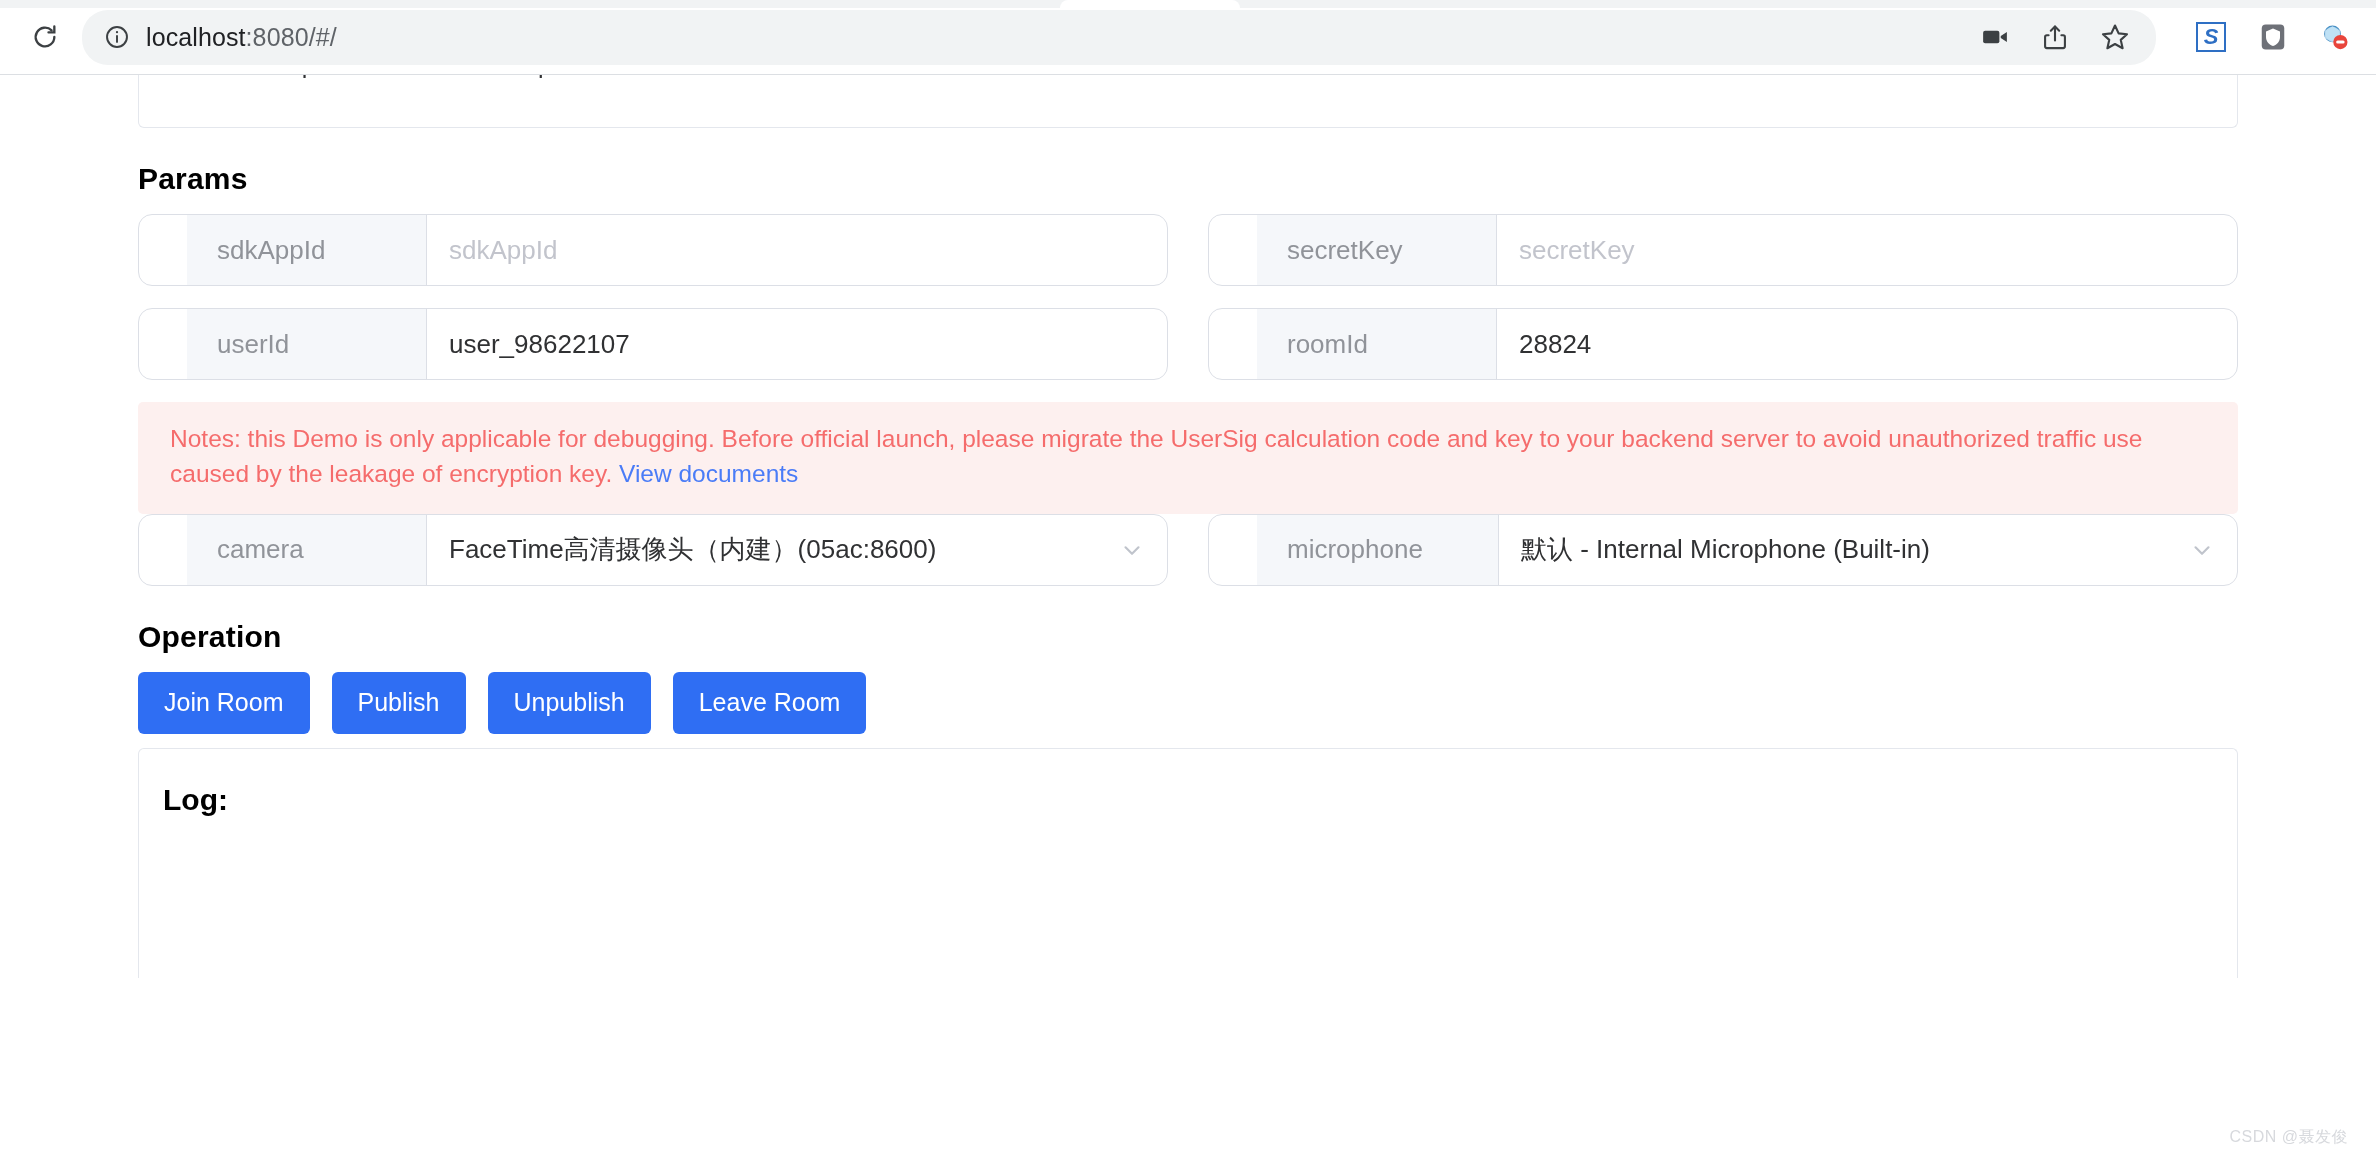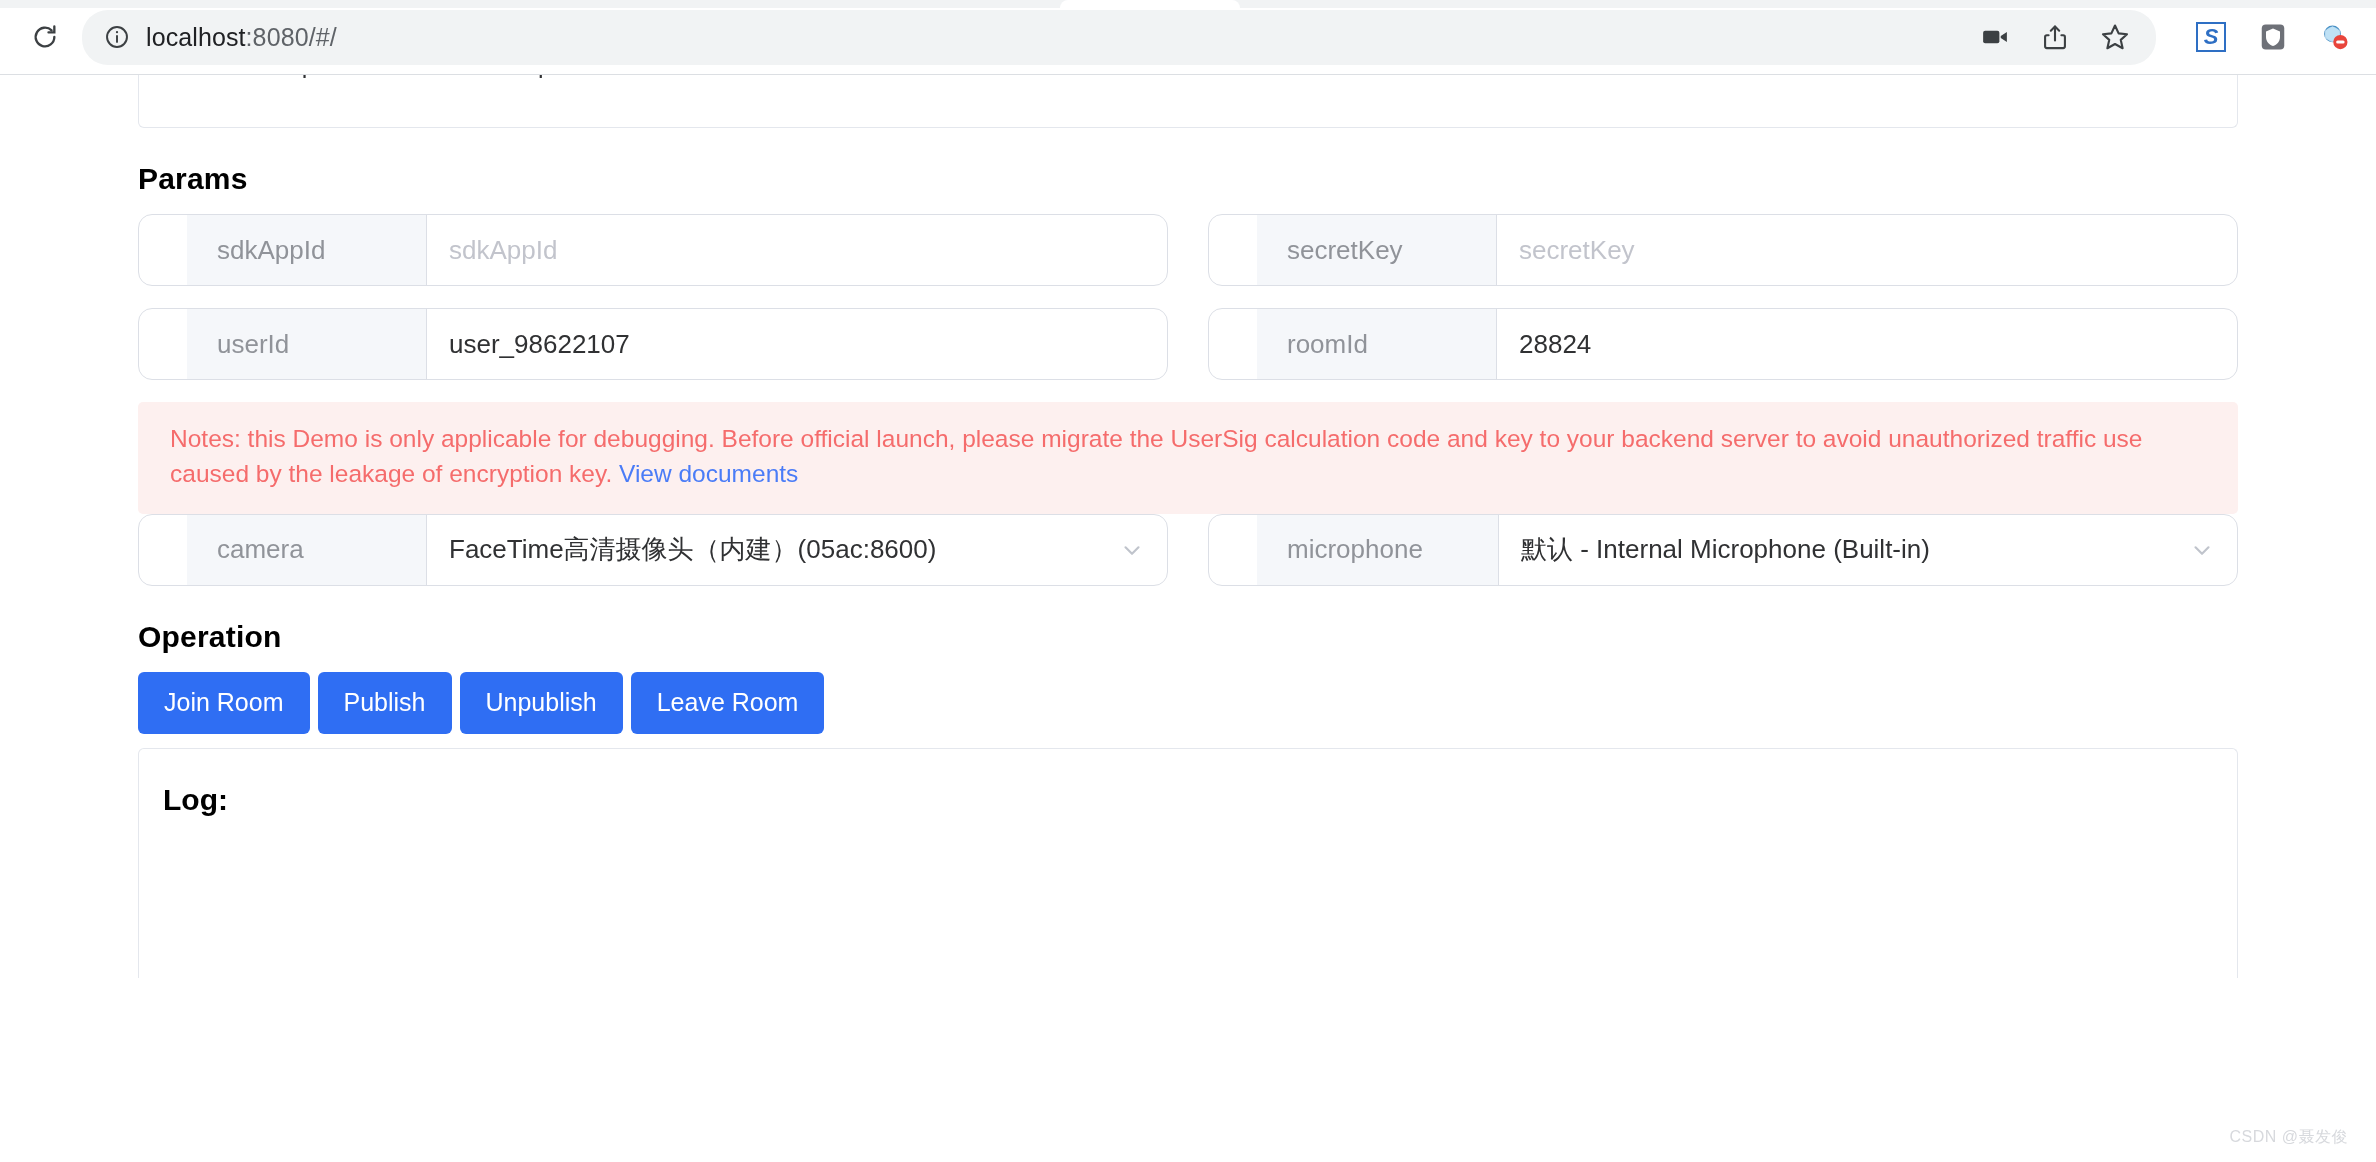--- a/index.html
+++ b/index.html
@@ -209,21 +209,21 @@
   }
   .notes a {
     color: #4a7cf7;
     text-decoration: none;
     cursor: pointer;
   }
 
   
   .btn-row {
     display: flex;
-    gap: 8px;
+    gap: 22px;
     margin-bottom: 14px;
   }
   .btn {
     background: #2f6ef3;
     color: #ffffff;
     border: none;
     border-radius: 6px;
     font-size: 25px;
     font-family: inherit;
     padding: 0 26px;

